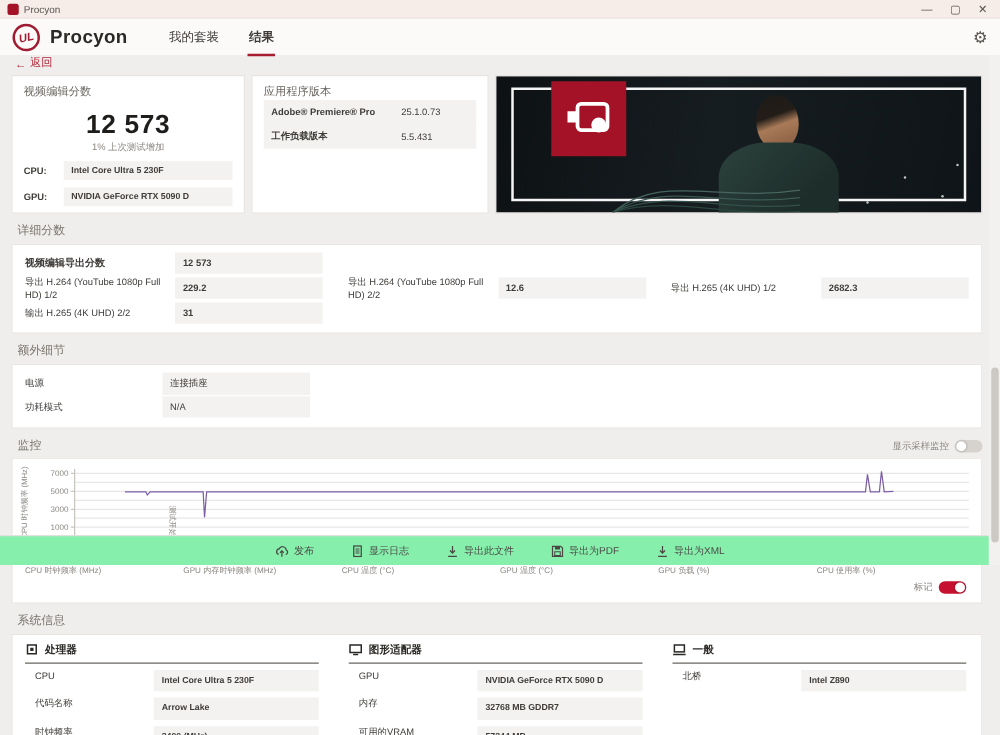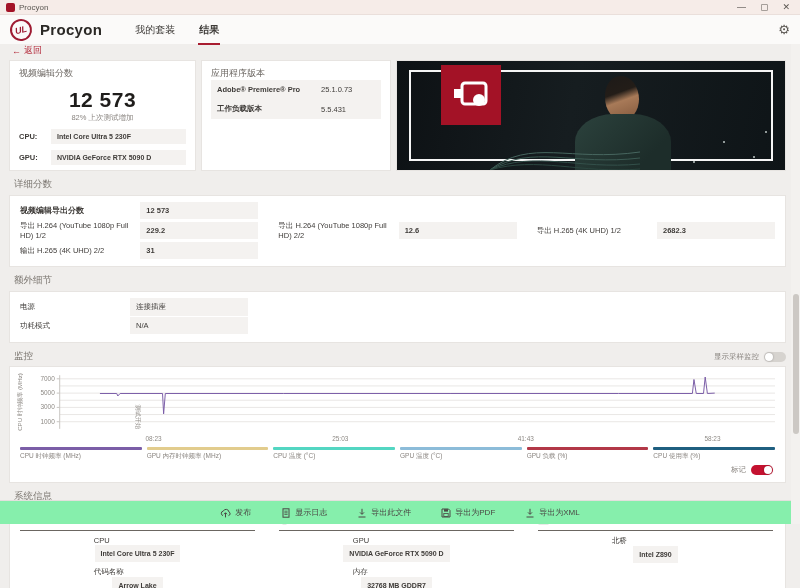--- a/index.html
+++ b/index.html
@@ -1,18 +1,18 @@
 <!DOCTYPE html>
 <html><head>
 <meta charset="utf-8">
 <style>
   * { margin:0; padding:0; box-sizing:border-box; }
   html,body { width:800px; height:588px; overflow:hidden; }
   body { font-family:"Liberation Sans","DejaVu Sans",sans-serif; background:#f0eeec; color:#3e3b38; }
-  .app { position:relative; width:800px; height:524px; }
+  .app { position:relative; width:800px; height:452px; }
 
   
   .titlebar { height:15px; background:#f6ece8; display:flex; align-items:center; justify-content:space-between; padding:0 6px; border-bottom:1px solid #eadfdb; }
   .tb-left { display:flex; align-items:center; gap:4px; }
   .tb-icon { width:9px; height:9px; background:#a31226; border-radius:2px; display:inline-block; }
   .tb-title { font-size:8px; color:#5a5651; }
   .tb-controls { display:flex; gap:14px; font-size:9px; color:#5a5651; padding-right:4px; }
   .tb-controls span { cursor:default; }
 
   
@@ -83,21 +83,21 @@
   #mon-chart { display:block; width:100%; }
   .legend { display:flex; gap:5px; padding:2px 6px 0 6px; }
   .legend-item { flex:1; cursor:pointer; }
   .legend-bar { height:3px; border-radius:1px; }
   .legend-label { display:block; font-size:6.5px; color:#8a8580; margin-top:2px; }
   .marker-row { display:flex; justify-content:flex-end; align-items:center; gap:5px; font-size:7.5px; color:#8a8580; padding:4px 8px 2px 0; }
 
   
   .sys-grid { display:grid; grid-template-columns:1fr 1fr 1fr; column-gap:24px; padding:6px 12px 8px 10px; }
   .sys-col-head { display:flex; align-items:flex-start; gap:5px; font-size:8.5px; font-weight:bold; color:#2b2926; padding-bottom:4px; border-bottom:1px solid #6b6661; }
-  .s-row { display:flex; align-items:center; margin-top:5px;flex-direction:column; }
+  .s-row { display:flex; margin-top:5px; }
   .s-label { width:44%; font-size:7.5px; padding-left:8px; }
   .s-val { flex:1; background:#f4f2f0; font-size:7px; font-weight:bold; padding:4px 6px; line-height:1.35; }
 
   
   .toolbar { position:absolute; left:0; right:0; bottom:0; height:24px; background:#86efac; border-top:1px solid #e3e0dd; display:flex; align-items:center; justify-content:center; gap:30px; }
   .tool-btn { display:flex; align-items:center; gap:4px; font-size:8px; color:#4a4744; cursor:pointer; }
 
   
   .scrollbar { position:absolute; top:44px; right:0; bottom:0; width:9px; background:#f3f1ef; }
   .scroll-thumb { position:absolute; left:1.5px; right:1.5px; top:250px; height:140px; background:#ccc8c4; border-radius:3px; }
@@ -136,21 +136,21 @@
       <span>返回</span>
     </span>
   </div>
 
   <div class="content">
 
     <div class="row1">
       <div class="panel panel-score">
         <div class="p-title">视频编辑分数</div>
         <div class="score-big">12 573</div>
-        <div class="score-delta">82% 上次测试增加</div>
+        <div class="score-delta">1% 上次测试增加</div>
         <div class="hw-row">
           <span class="hw-label">CPU:</span>
           <span class="hw-val">Intel Core Ultra 5 230F</span>
         </div>
         <div class="hw-row">
           <span class="hw-label">GPU:</span>
           <span class="hw-val">NVIDIA GeForce RTX 5090 D</span>
         </div>
       </div>
 

